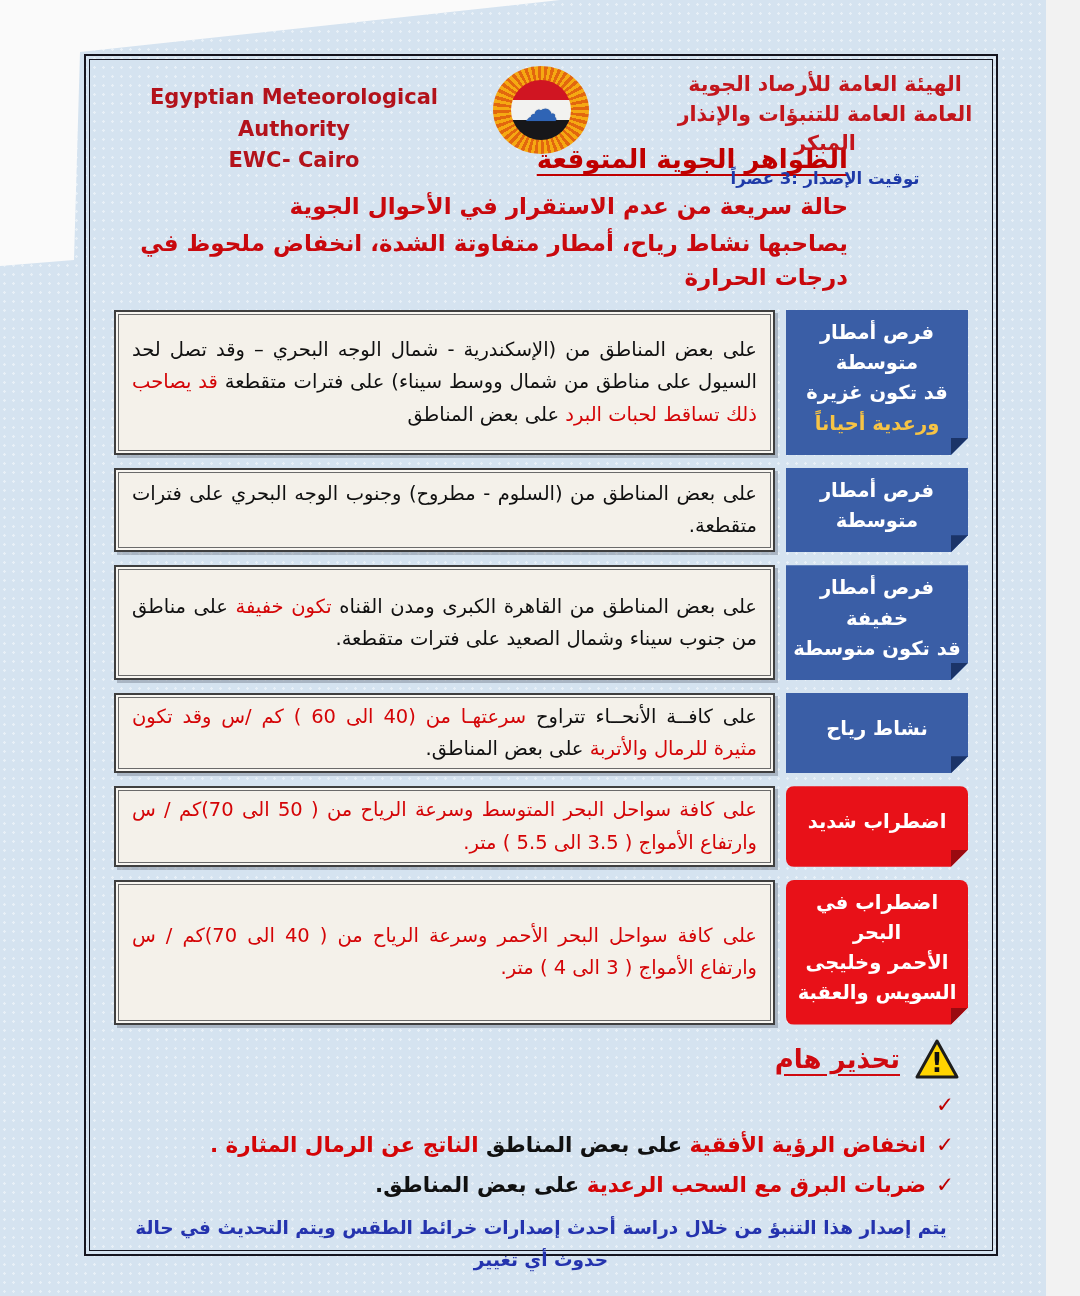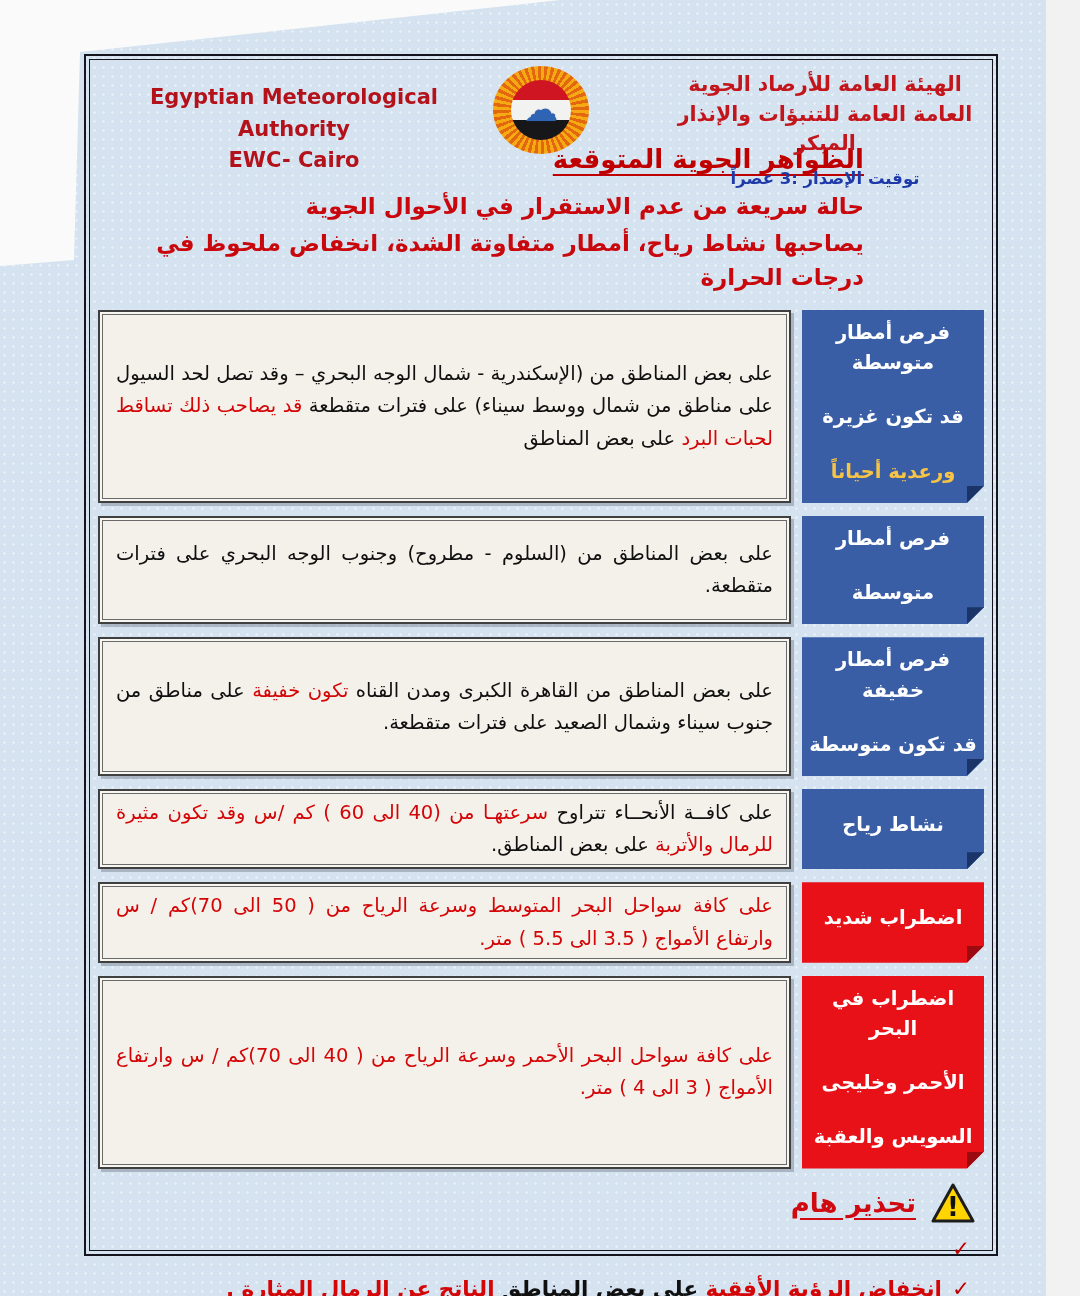--- a/index.html
+++ b/index.html
@@ -5,21 +5,21 @@
   html,body{margin:0;padding:0;}
   body{width:1080px;height:1296px;background:#f4f4f4;font-family:"DejaVu Sans",sans-serif;}
   .page{position:relative;width:1080px;height:1296px;overflow:hidden;
         background-color:#d5e3f0;
         background-image:radial-gradient(rgba(255,255,255,.45) 1px, rgba(213,227,240,0) 1.5px);
         background-size:9px 9px;}
   .page::before{content:"";position:absolute;top:0;left:0;width:560px;height:266px;background:#fafafa;
         clip-path:polygon(0 0,560px 0,80px 52px,74px 260px,0 266px);}
   .page::after{content:"";position:absolute;top:0;right:0;width:34px;height:100%;background:#f2f2f2;}
   .frame{position:absolute;left:84px;top:54px;width:914px;height:1202px;border:2px solid #15151f;box-sizing:border-box;}
-  .frame-inner{position:absolute;inset:3px;border:1.5px solid #15151f;padding:10px 8px;box-sizing:border-box;}
+  .frame-inner{position:absolute;inset:3px;border:1.5px solid #15151f;padding:10px 24px;box-sizing:border-box;}
 
   
   .header-en{position:absolute;top:22px;left:34px;width:340px;color:#b3121b;font-weight:bold;
              font-size:21px;line-height:1.5;text-align:center;}
   .logo{position:absolute;top:6px;left:50%;transform:translateX(-50%);width:96px;height:88px;border-radius:50%;
         background:repeating-conic-gradient(#f5a912 0deg 4.5deg,#e2670e 4.5deg 9deg);
         display:flex;align-items:center;justify-content:center;}
   .logo-core{width:60px;height:60px;border-radius:50%;overflow:hidden;
         background:linear-gradient(to bottom,#d01522 0 34%,#f2f2f0 34% 66%,#17171a 66% 100%);
         display:flex;align-items:center;justify-content:center;}
@@ -35,23 +35,23 @@
   .summary{color:#c9080d;font-size:23px;font-weight:bold;line-height:1.45;}
   .summary.s1{margin-top:16px;}
   .summary.s2{margin-top:4px;}
 
   
   .rows{margin-top:16px;direction:rtl;}
   .row{display:flex;gap:11px;margin-bottom:13px;align-items:stretch;}
   .label{flex:0 0 182px;width:182px;color:#fff;font-weight:bold;font-size:19.5px;line-height:1.55;
          display:flex;flex-direction:column;justify-content:center;text-align:center;
          padding:8px 6px 16px;box-sizing:border-box;position:relative;
-         clip-path:polygon(0 0,100% 0,100% calc(100% - 17px),calc(100% - 17px) 100%,0 100%);gap:24px;}
+         clip-path:polygon(0 0,100% 0,100% calc(100% - 17px),calc(100% - 17px) 100%,0 100%);}
   .label.blue{background:#3a5ea6;}
-  .label.red{background:#e81118;}
+  .label.red{background:#e81118;border-radius:8px;}
   .label::after{content:"";position:absolute;right:0;bottom:0;width:17px;height:17px;clip-path:polygon(0 0,100% 0,0 100%);}
   .label.blue::after{background:#1b3468;}
   .label.red::after{background:#9a0a10;}
   .lab-line.yellow{color:#f7c445;}
   .box{flex:1;background:#f4f1ea;border:2px solid #3f3f3f;
        box-shadow:3px 3px 0 rgba(125,135,150,.5),inset 0 0 0 2px #f8f6f1,inset 0 0 0 3px #6a6a6a;
        display:flex;align-items:center;padding:6px 16px;box-sizing:border-box;}
   .box p{margin:0;width:100%;font-size:19.5px;font-weight:normal;line-height:1.65;color:#101010;
          text-align:justify;}
   .seg-black{color:#101010;}

